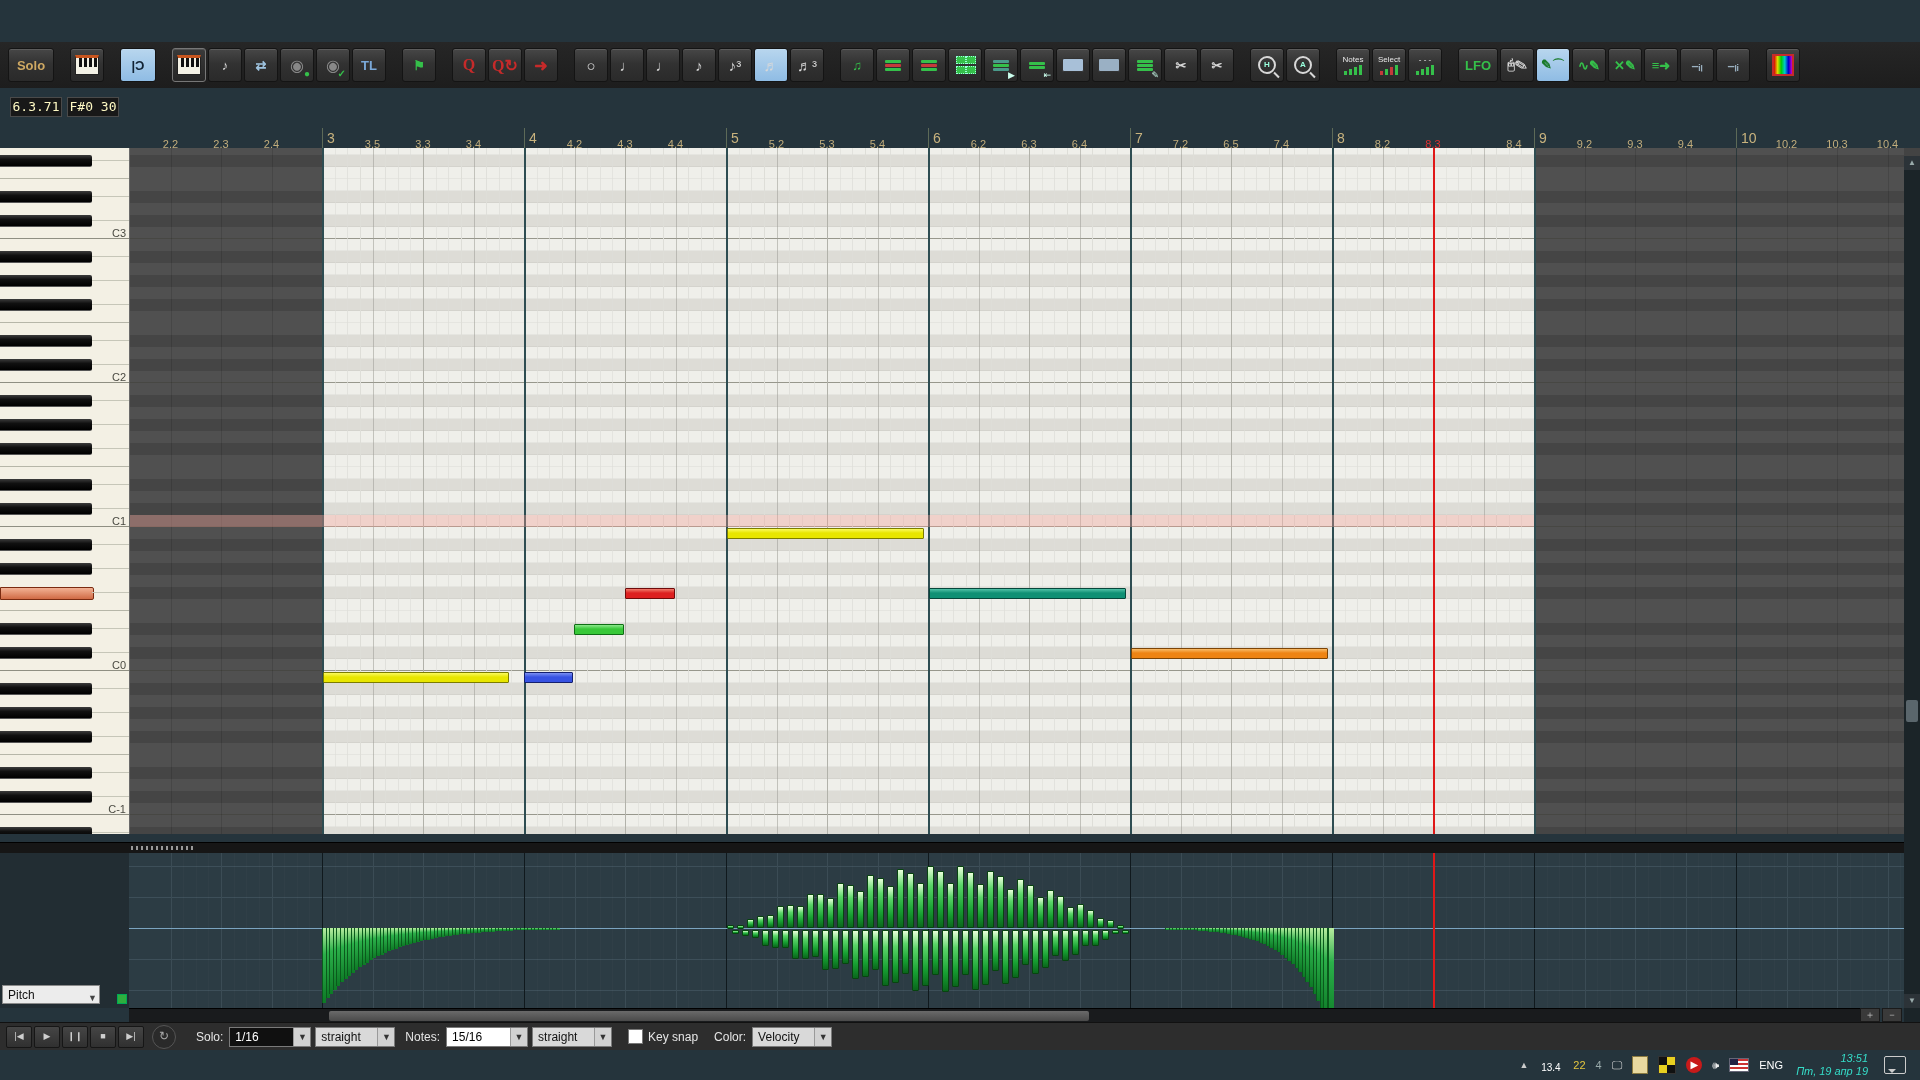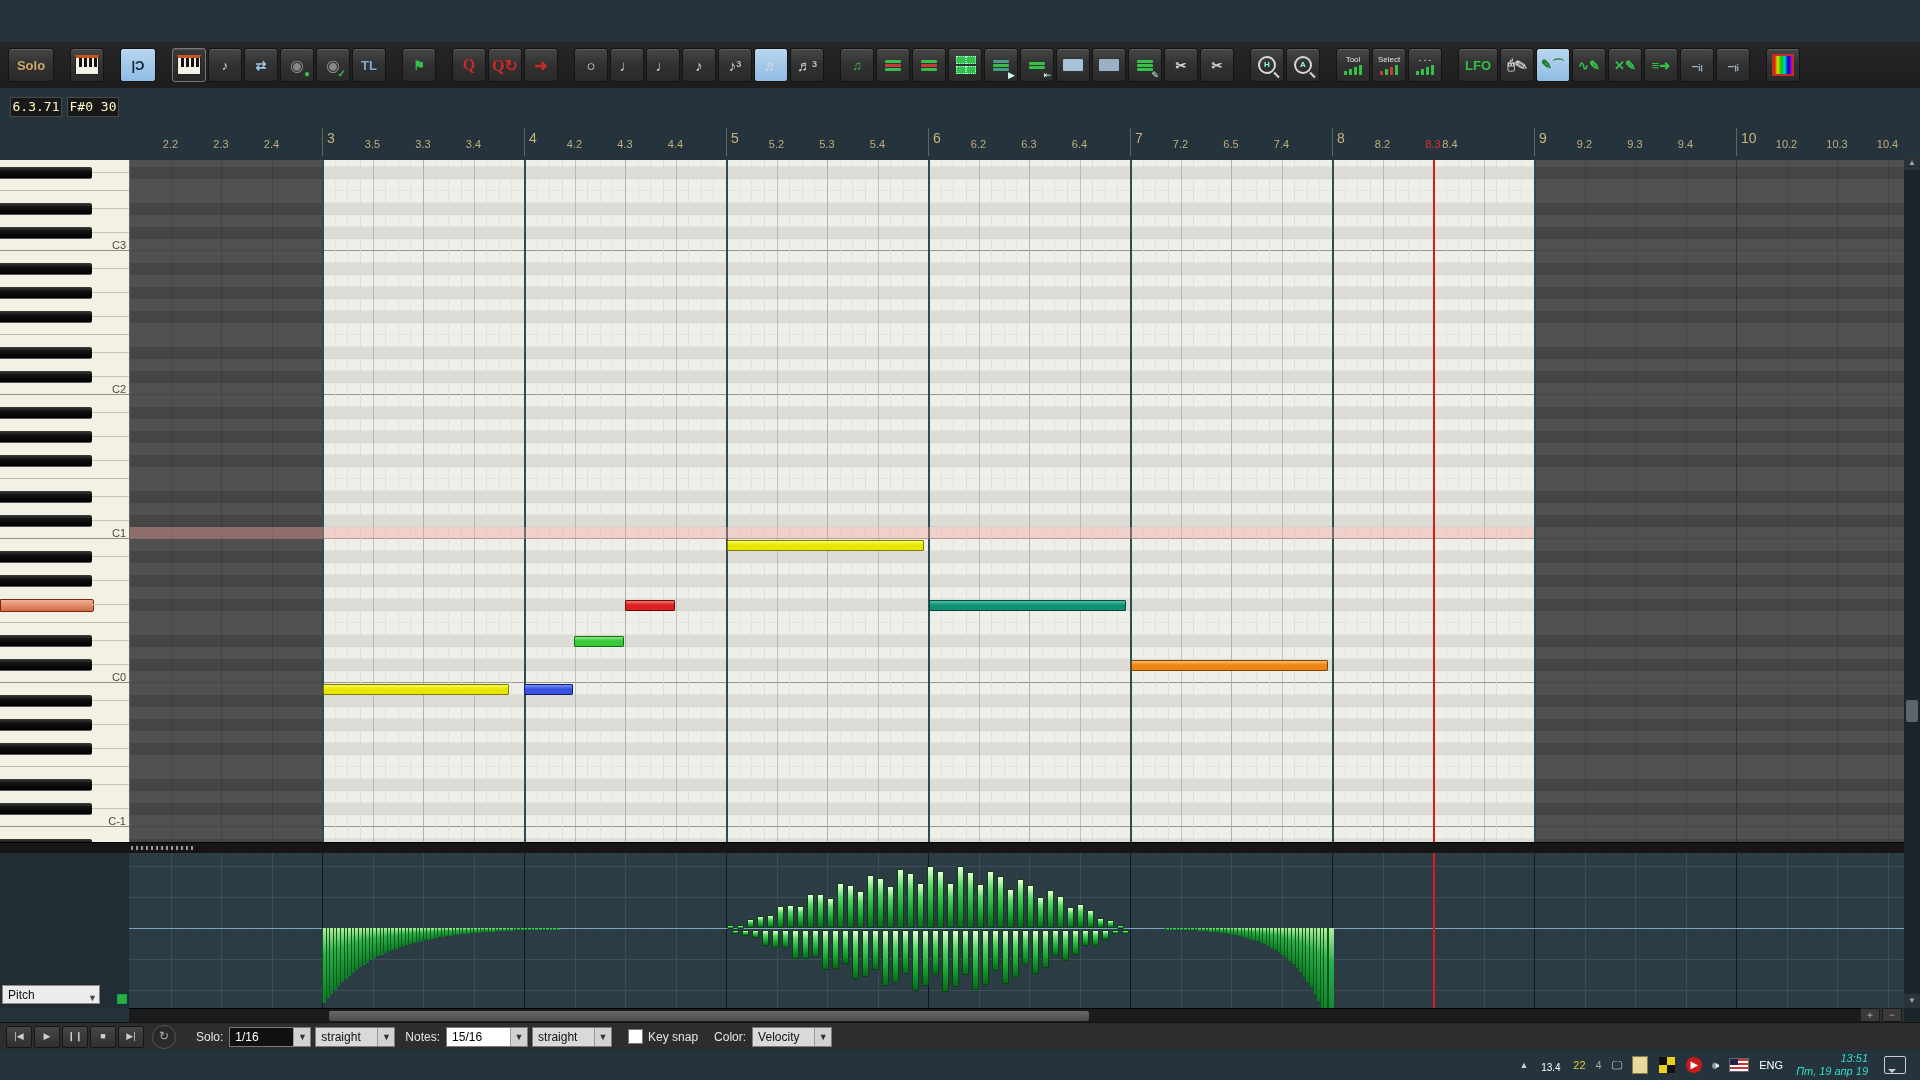--- a/index.html
+++ b/index.html
@@ -37,21 +37,21 @@
     background:linear-gradient(90deg,#d00,#dd0,#0c0,#0cc,#00c,#c0c);}
   
   #rulerstrip{left:0;top:88px;width:1920px;height:68px;background:#25343c;}
   .readout{top:9px;height:18px;background:#181818;border:1px solid #4a4a4a;color:#fef9c3;
     font-family:"DejaVu Sans Mono",monospace;font-size:13px;text-align:center;line-height:18px;}
   .ruler-num{position:absolute;color:#c9b37e;font-size:14px;top:42px;}
   .ruler-sub{position:absolute;color:#c2ad7c;font-size:11px;top:50px;transform:translateX(-50%);}
   .ruler-sub.red{color:#e03030;}
   .ruler-tick{position:absolute;top:40px;width:1px;height:28px;background:#5d6a58;}
   
-  #gridwrap{left:0;top:160px;width:1920px;height:686px;overflow:hidden;background:#434343;}
+  #gridwrap{left:0;top:148px;width:1920px;height:686px;overflow:hidden;background:#434343;}
   #keys{left:0;top:0;width:129px;height:686px;background:#f3f0e4;overflow:hidden;border-right:1px solid #6a6a6a;}
   .blackkey{position:absolute;left:0;width:92px;height:11px;border-radius:0 2px 2px 0;
     background:linear-gradient(180deg,#3c3c3c,#101010 40%,#000);border-bottom:1px solid #555;}
   .blackkey.hl{background:linear-gradient(180deg,#f2b294,#d06a45);border:1px solid #7a2a10;}
   .keyline{position:absolute;left:0;width:129px;height:1px;background:#b6b6a8;}
   .keyline.half{left:92px;width:37px;background:#c6c6b8;}
   .keyline.oct{background:#8f8f82;}
   .keylabel{position:absolute;left:0;width:126px;text-align:right;font-size:11px;color:#4a4a42;}
   .gridrow{position:absolute;height:12px;}
   .gl{position:absolute;top:0;height:686px;width:1px;}
@@ -270,21 +270,21 @@
       <div class="tb-gap"></div>
       <div class="tb-btn">
         <span style="width: 14px; height: 14px; border: 2px solid rgb(216, 216, 216); border-radius: 50%; position: relative; font-size: 8px; color: rgb(153, 255, 221); text-align: center; line-height: 13px; font-weight: bold;">H<i style="position: absolute; right: -6px; bottom: -4px; width: 7px; height: 2px; background: rgb(216, 216, 216); transform: rotate(45deg);"></i></span>
       </div>
       <div class="tb-btn">
         <span style="width: 14px; height: 14px; border: 2px solid rgb(216, 216, 216); border-radius: 50%; position: relative; font-size: 8px; color: rgb(153, 255, 221); text-align: center; line-height: 13px; font-weight: bold;">A<i style="position: absolute; right: -6px; bottom: -4px; width: 7px; height: 2px; background: rgb(216, 216, 216); transform: rotate(45deg);"></i></span>
       </div>
       <div class="tb-gap"></div>
       <div class="tb-btn">
         <span>
-          <div class="chart-lbl">Tool</div>
+          <div class="chart-lbl">Notes</div>
           <div class="chart-bars">
             <i style="height: 4px;"></i>
             <i style="height: 6px;"></i>
             <i style="height: 8px;"></i>
             <i style="height: 10px;"></i>
           </div>
         </span>
       </div>
       <div class="tb-btn">
         <span>
@@ -368,21 +368,21 @@
         <div class="ruler-sub" style="left: 1079.5px;">6.4</div>
         <div class="ruler-tick" style="left: 1130px;"></div>
         <div class="ruler-num" style="left: 1135px;">7</div>
         <div class="ruler-sub" style="left: 1180.5px;">7.2</div>
         <div class="ruler-sub" style="left: 1231px;">6.5</div>
         <div class="ruler-sub" style="left: 1281.5px;">7.4</div>
         <div class="ruler-tick" style="left: 1332px;"></div>
         <div class="ruler-num" style="left: 1337px;">8</div>
         <div class="ruler-sub" style="left: 1382.5px;">8.2</div>
         <div class="ruler-sub red" style="left: 1433px;">8.3</div>
-        <div class="ruler-sub" style="left: 1450px; text-align: center;">8.4</div>
+        <div class="ruler-sub" style="left: 1514px; text-align: center;">8.4</div>
         <div class="ruler-tick" style="left: 1534px;"></div>
         <div class="ruler-num" style="left: 1539px;">9</div>
         <div class="ruler-sub" style="left: 1584.5px;">9.2</div>
         <div class="ruler-sub" style="left: 1635px;">9.3</div>
         <div class="ruler-sub" style="left: 1685.5px;">9.4</div>
         <div class="ruler-tick" style="left: 1736px;"></div>
         <div class="ruler-num" style="left: 1741px;">10</div>
         <div class="ruler-sub" style="left: 1786.5px;">10.2</div>
         <div class="ruler-sub" style="left: 1837px;">10.3</div>
         <div class="ruler-sub" style="left: 1887.5px;">10.4</div>

